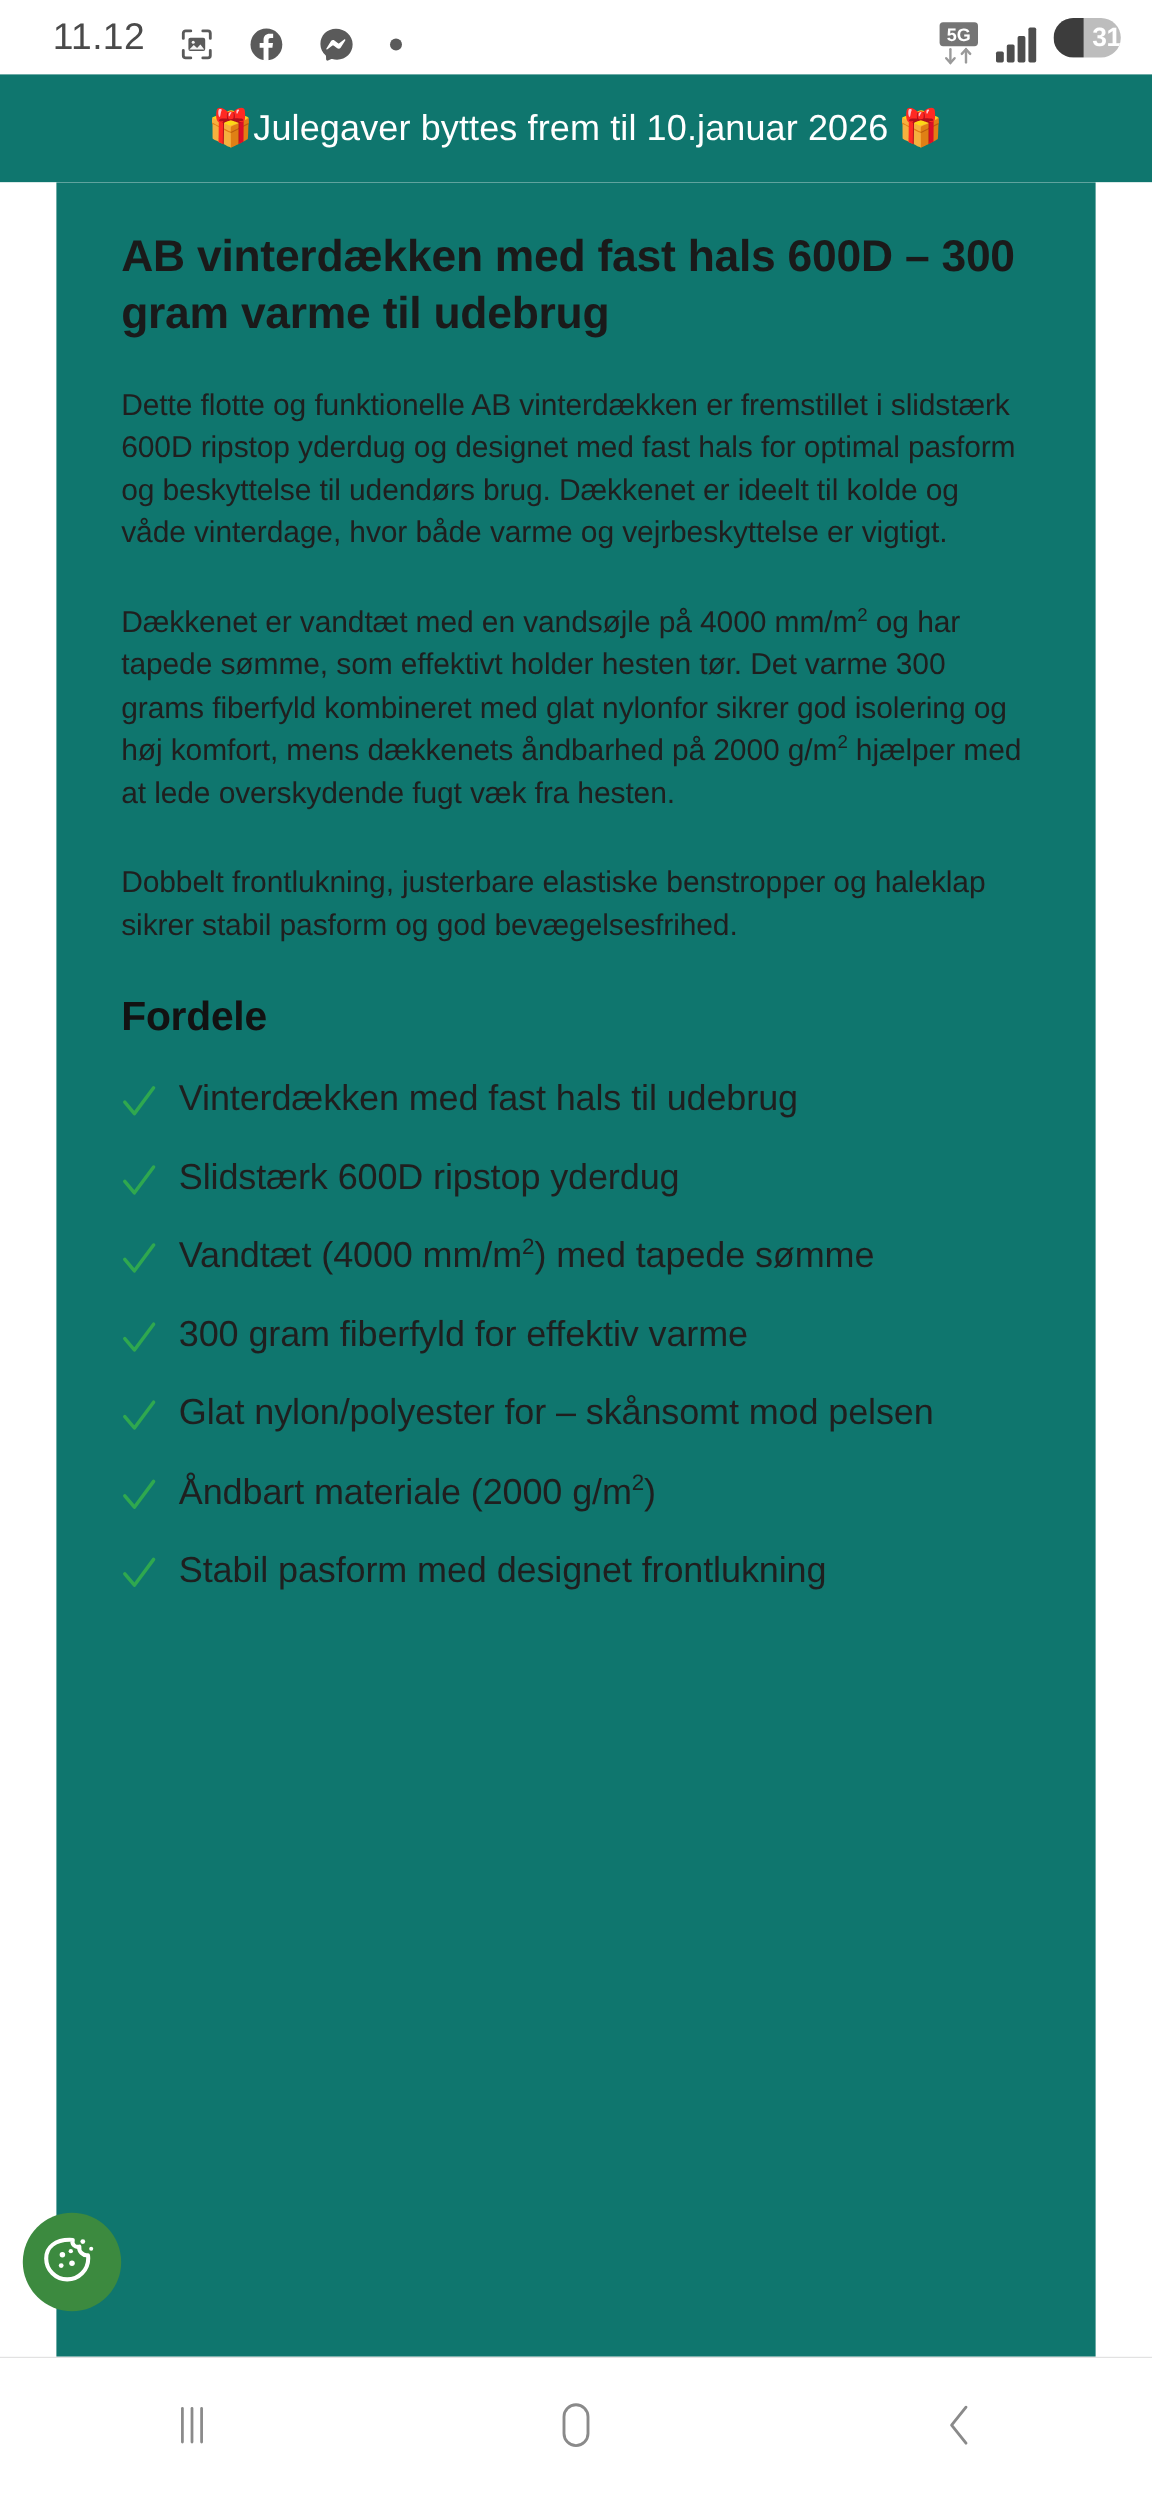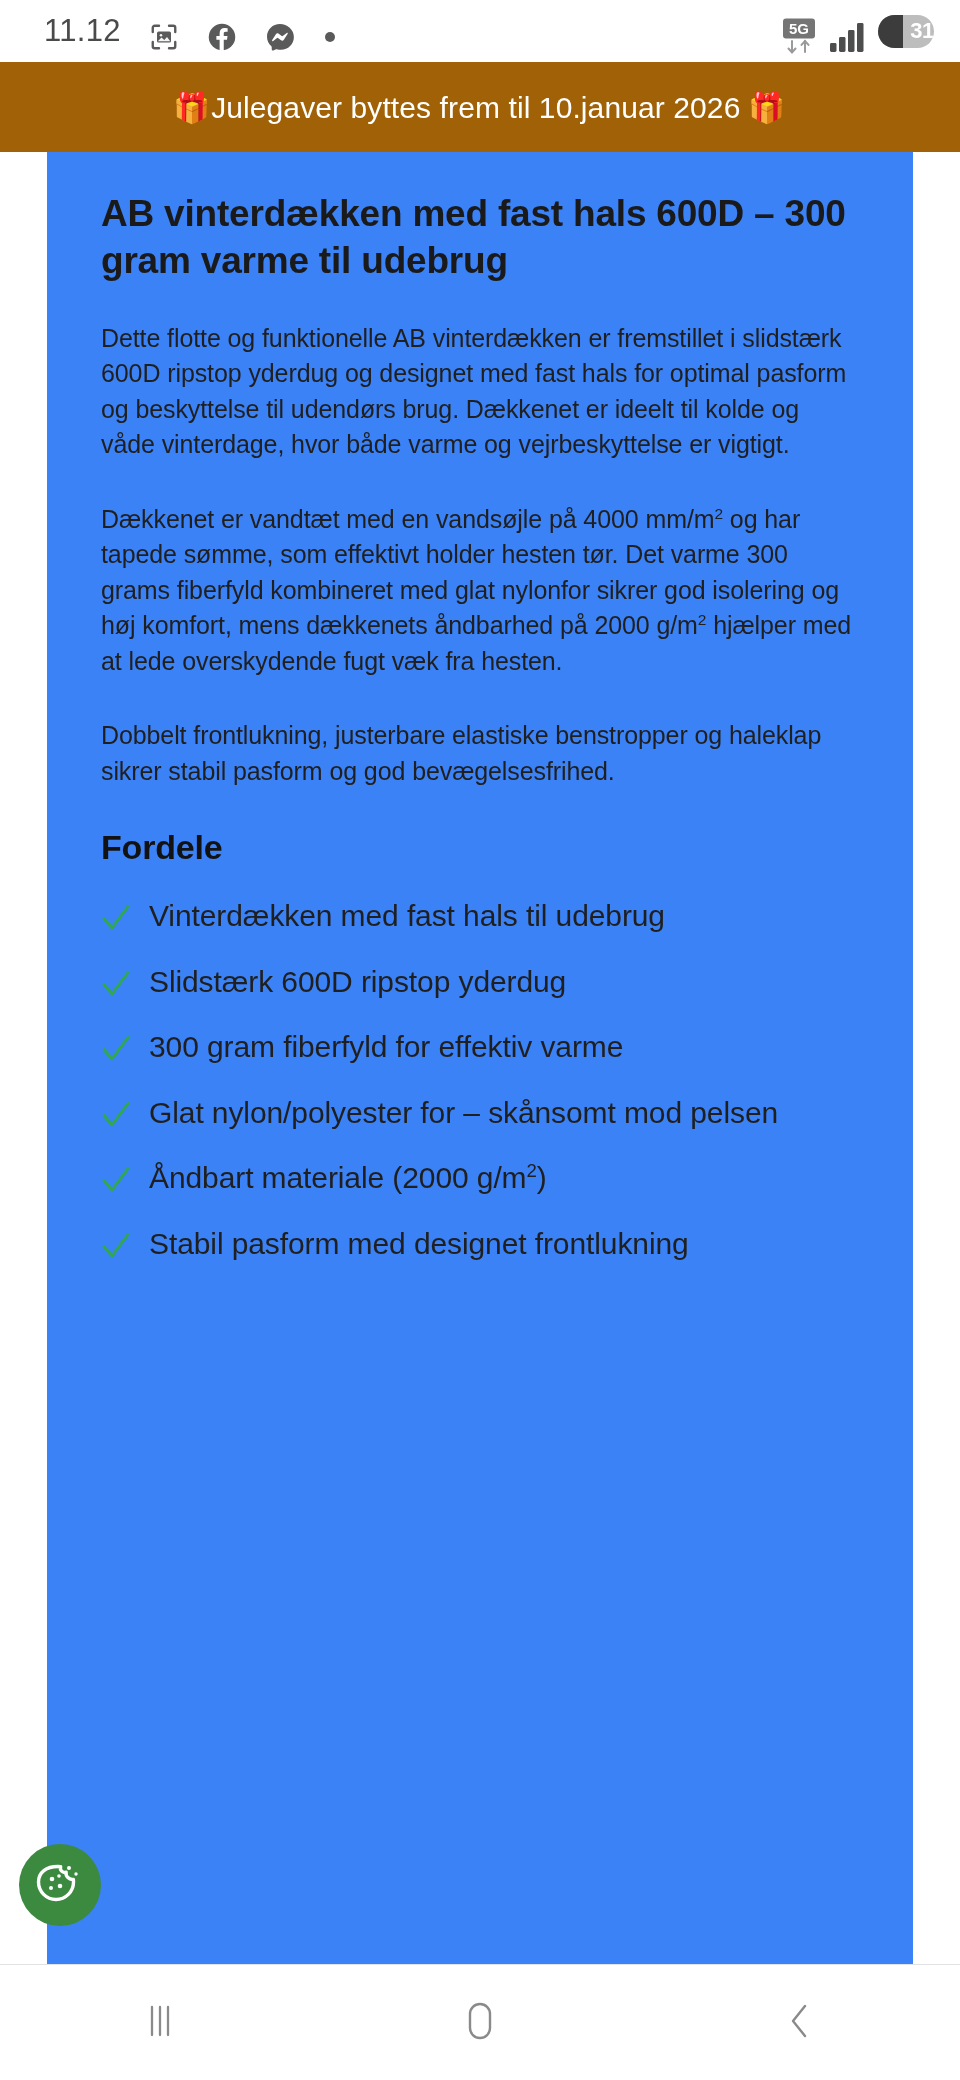--- a/index.html
+++ b/index.html
@@ -74,21 +74,21 @@
     color: #ffffff;
     letter-spacing: -0.3px;
   }
 
   
   .promo-banner {
     position: absolute;
     top: 62px; left: 0;
     width: 960px;
     height: 90px;
-    background: #a16207;
+    background: #0f766e;
     display: flex;
     align-items: center;
     justify-content: center;
   }
   .promo-text {
     color: #ffffff;
     font-size: 30px;
     font-weight: 400;
     letter-spacing: 0.1px;
     white-space: nowrap;
@@ -101,21 +101,21 @@
     width: 960px;
     height: 1812px;
     background: #ffffff;
   }
   .content-card {
     position: absolute;
     top: 0;
     left: 47px;
     width: 866px;
     min-height: 1812px;
-    background: #3b82f6;
+    background: #0f766e;
     padding: 38px 54px 30px 54px;
   }
 
   .product-title {
     font-size: 37px;
     line-height: 1.28;
     font-weight: 700;
     color: #1a1a1a;
     letter-spacing: -0.2px;
     margin-bottom: 36px;
@@ -298,20 +298,28 @@
           </span>
           <span class="benefit-text">Vinterdækken med fast hals til udebrug</span>
         </li>
         <li class="benefit-item">
           <span class="check-icon">
             <svg width="30" height="34" viewBox="0 0 30 34">
                 <path d="M3 18.5l8 9.5L27 6.5" fill="none" stroke="#2fa84f" stroke-width="2.9" stroke-linecap="round" stroke-linejoin="round"></path>
               </svg>
           </span>
           <span class="benefit-text">Slidstærk 600D ripstop yderdug</span>
+        </li>
+        <li class="benefit-item">
+          <span class="check-icon">
+            <svg width="30" height="34" viewBox="0 0 30 34">
+                <path d="M3 18.5l8 9.5L27 6.5" fill="none" stroke="#2fa84f" stroke-width="2.9" stroke-linecap="round" stroke-linejoin="round"></path>
+              </svg>
+          </span>
+          <span class="benefit-text">Vandtæt (4000 mm/m<sup>2</sup>) med tapede sømme</span>
         </li>
         <li class="benefit-item">
           <span class="check-icon">
             <svg width="30" height="34" viewBox="0 0 30 34">
                 <path d="M3 18.5l8 9.5L27 6.5" fill="none" stroke="#2fa84f" stroke-width="2.9" stroke-linecap="round" stroke-linejoin="round"></path>
               </svg>
           </span>
           <span class="benefit-text">300 gram fiberfyld for effektiv varme</span>
         </li>
         <li class="benefit-item">

